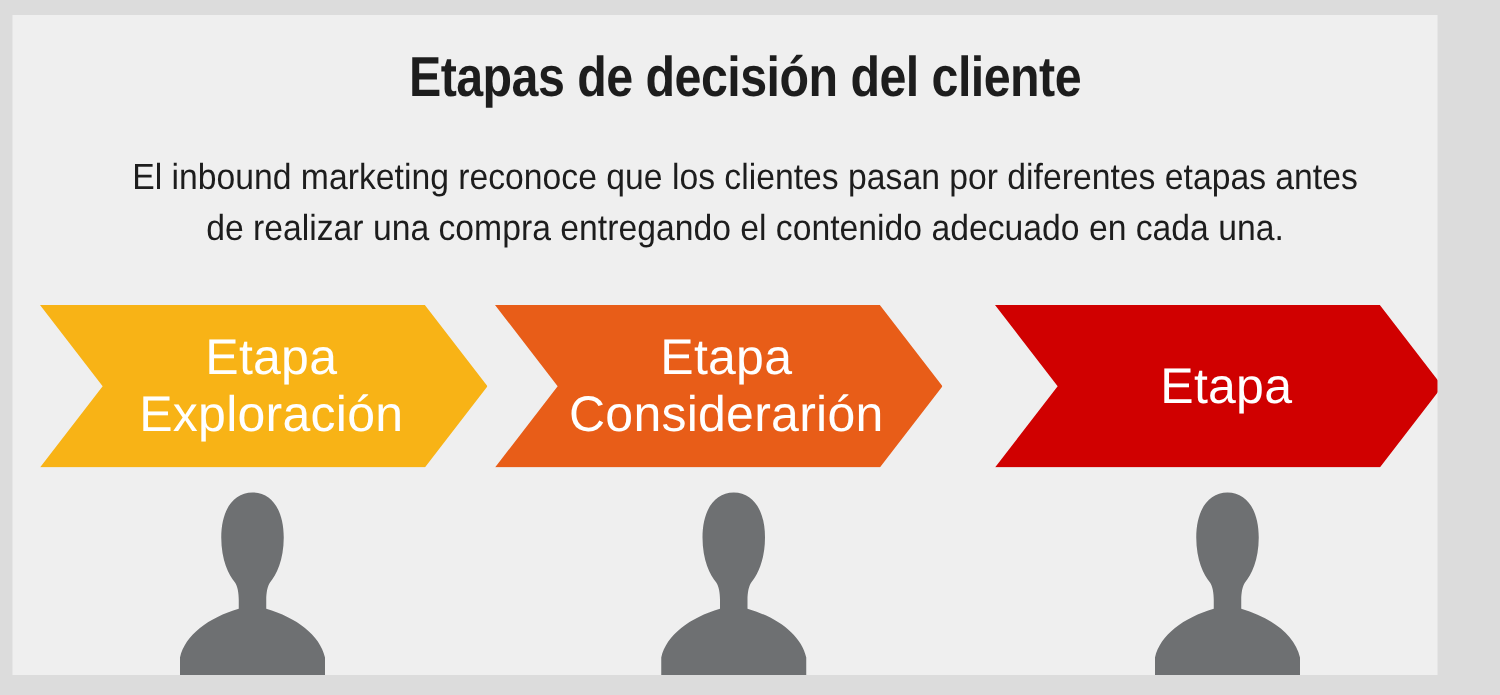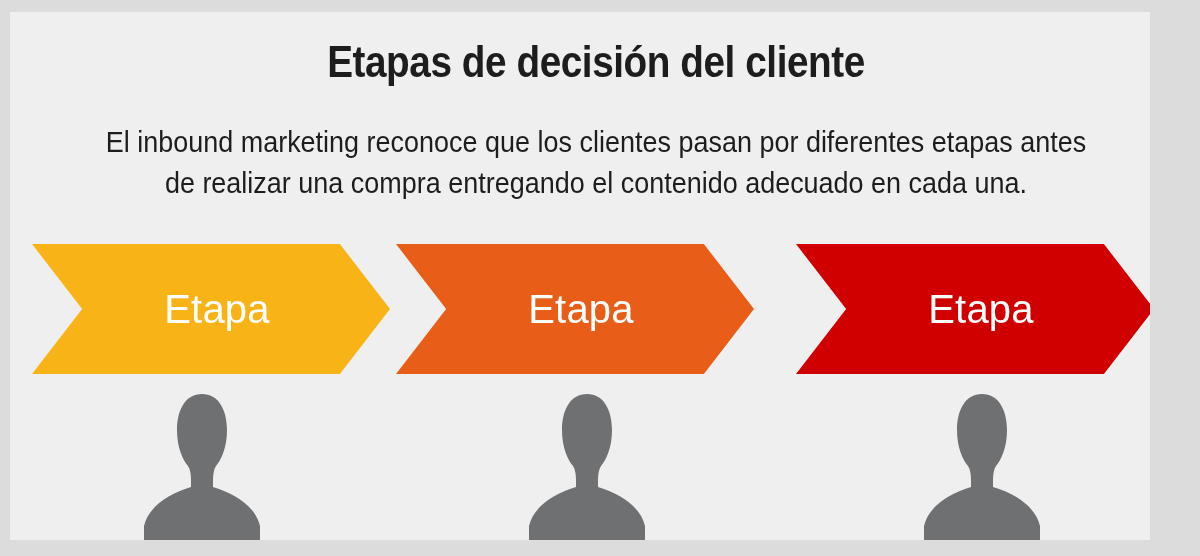--- a/index.html
+++ b/index.html
@@ -138,26 +138,28 @@
     <div class="slide-subtitle">
       <span class="sub-line">El inbound marketing reconoce que los clientes pasan por diferentes etapas antes</span>
       <span class="sub-line">de realizar una compra entregando el contenido adecuado en cada una.</span>
     </div>
 
     <div class="stage-row">
 
       <div class="stage-chevron s1">
         <div class="stage-label">
           <span class="ln">Etapa</span>
+          <span class="ln">Exploración</span>
         </div>
       </div>
 
       <div class="stage-chevron s2">
         <div class="stage-label">
           <span class="ln">Etapa</span>
+          <span class="ln">Considerarión</span>
         </div>
       </div>
 
       <div class="stage-chevron s3">
         <div class="stage-label">
           <span class="ln">Etapa</span>
         </div>
       </div>
 
     </div>

